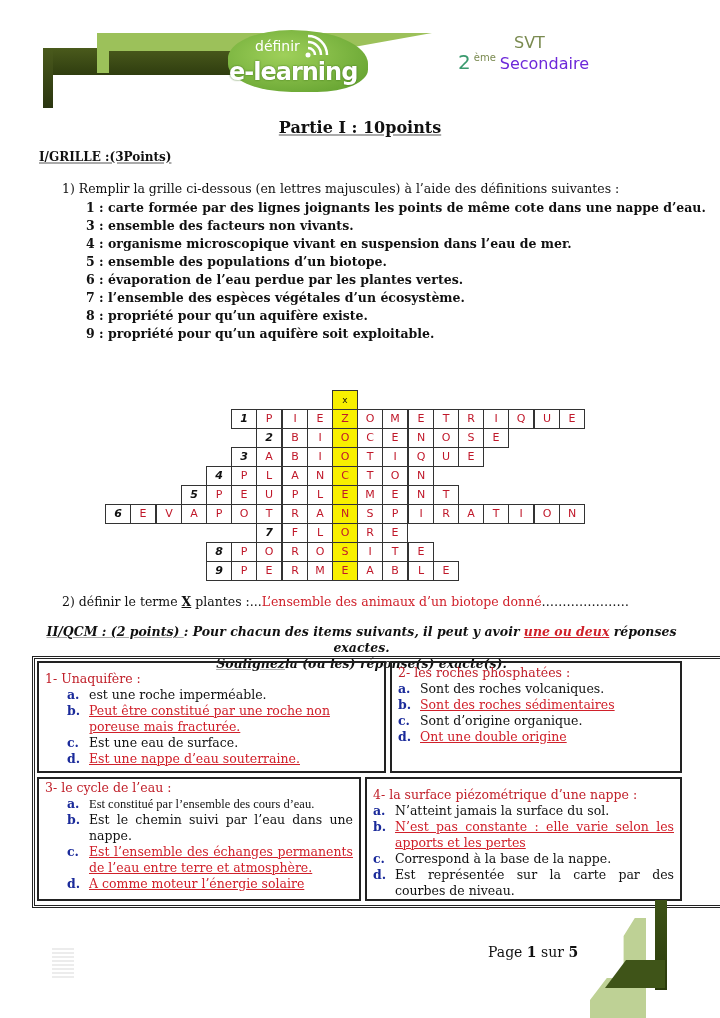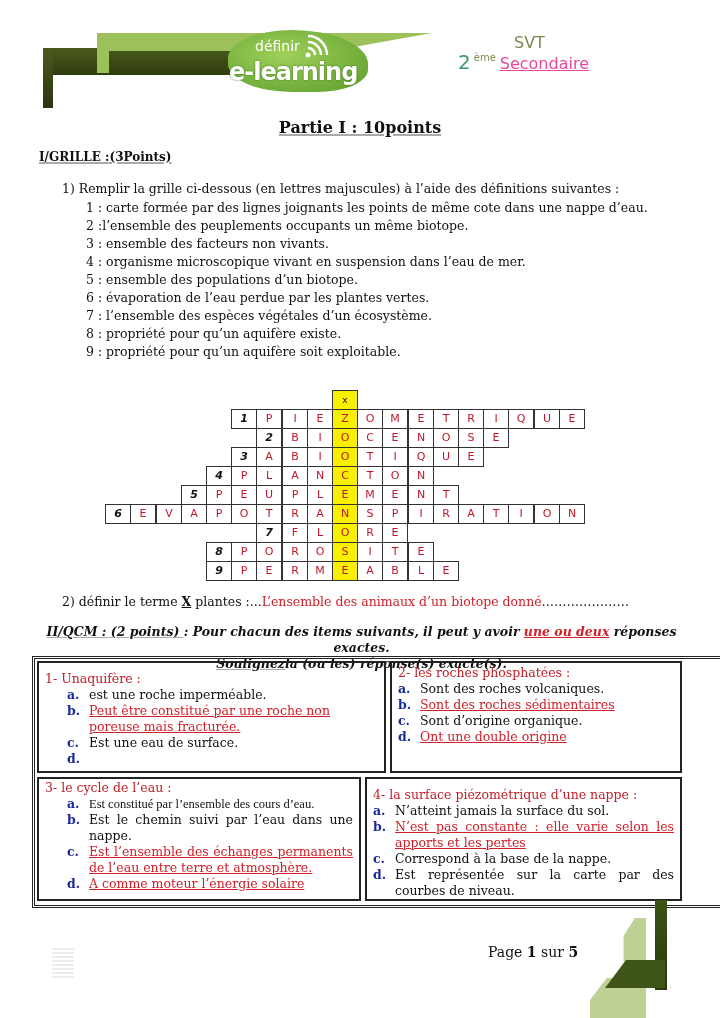--- a/index.html
+++ b/index.html
@@ -10,27 +10,27 @@
   .logo-band-light{position:absolute;left:97px;top:33px;width:335px;height:18px;background:#9cc15a;clip-path:polygon(0 0,100% 0,70% 100%,0 100%);}
   .logo-band-light2{position:absolute;left:97px;top:33px;width:12px;height:40px;background:#9cc15a;}
   .logo-oval{position:absolute;left:228px;top:30px;width:140px;height:62px;border-radius:50% 60% 40% 50%;background:radial-gradient(ellipse at 40% 40%,#9fd05a,#5c9c2a);}
   .logo-text{position:absolute;left:229px;top:58px;font-family:"DejaVu Sans",sans-serif;font-weight:bold;font-size:24px;color:#fff;letter-spacing:-1px;text-shadow:0 0 2px #3b6e16;}
   .logo-arabic{position:absolute;left:255px;top:38px;font-size:14px;color:#fff;font-family:"DejaVu Sans",sans-serif;}
   .wifi-icon{position:absolute;left:300px;top:33px;width:40px;height:26px;}
   .svt{position:absolute;left:514px;top:33px;font-family:"DejaVu Sans",sans-serif;font-size:16px;color:#7a8a50;}
   .grade{position:absolute;left:458px;top:50px;font-family:"DejaVu Sans",sans-serif;}
   .grade .num{font-size:20px;color:#3a9a6e;}
   .grade sup{font-size:10px;color:#7a8a50;vertical-align:top;position:relative;top:2px;margin:0 4px 0 3px;}
-  .grade .sec{font-size:16px;color:#ec4899;text-decoration:underline;}
+  .grade .sec{font-size:16px;color:#6d28d9;}
   
   .title{position:absolute;left:0;width:720px;top:118px;text-align:center;font-size:16px;font-weight:bold;}
   .title span{text-decoration:underline;text-decoration-color:#aaa;text-decoration-thickness:2px;}
   .sec-head{position:absolute;left:39px;top:150px;font-size:12px;font-weight:bold;text-decoration:underline;text-decoration-color:#aaa;text-decoration-thickness:2px;}
   .q1{position:absolute;left:62px;top:181px;font-size:12.5px;}
-  .defs{position:absolute;left:86px;top:199px;font-size:12.5px;line-height:18px;}
+  .defs{position:absolute;left:86px;top:199px;font-size:12.5px;line-height:18px;font-weight:bold;}
   .defs div{white-space:nowrap;}
   
   .cell{position:absolute;width:24px;height:18px;border:1px solid #333;box-sizing:content-box;background:#fff;text-align:center;line-height:18px;font-family:"DejaVu Sans",sans-serif;font-size:11px;color:#c0182a;}
   .cell.num{color:#111;font-style:italic;font-weight:bold;}
   .cell.key{background:#f8f000;}
   .cell.xh{background:#f8f000;color:#111;font-size:9px;}
   .q2{position:absolute;left:62px;top:594px;font-size:12.5px;white-space:nowrap;}
   .q2 .x{font-weight:bold;text-decoration:underline;}
   .q2 .ans{color:#d0202a;}
   .qcm-head{position:absolute;left:39px;top:624px;width:645px;font-size:12.5px;font-style:italic;font-weight:bold;line-height:16px;text-align:center;}
@@ -75,21 +75,20 @@
 <div class="grade">
   <span class="num">2</span><sup>ème</sup><span class="sec">Secondaire</span>
 </div>
 
 <div class="title"><span>Partie I : 10points</span></div>
 
 <div class="sec-head">I/GRILLE :(3Points)</div>
 <div class="q1">1)  Remplir la grille ci-dessous (en lettres majuscules) à l’aide des définitions suivantes :</div>
 <div class="defs" id="defs">
     <div>1 : carte formée par des lignes joignants les points de même cote dans une nappe d’eau.</div>
-    <div>2 :l’ensemble des peuplements occupants un même biotope.</div>
     <div>3 : ensemble des facteurs non vivants.</div>
     <div>4 : organisme microscopique vivant en suspension dans l’eau de mer.</div>
     <div>5 : ensemble des populations d’un biotope.</div>
     <div>6 : évaporation de l’eau perdue par les plantes vertes.</div>
     <div>7 : l’ensemble des espèces végétales d’un écosystème.</div>
     <div>8 : propriété pour qu’un aquifère existe.</div>
     <div>9 : propriété pour qu’un aquifère soit exploitable.</div>
   </div>
 
 <div id="grid">
@@ -213,20 +212,21 @@
       <div class="opt">
         <span class="l">b.</span>
         <span class="right" style="flex: 1 1 0%;">Peut être constitué par une roche non poreuse mais fracturée.</span>
       </div>
       <div class="opt">
         <span class="l">c.</span>
         <span style="flex: 1 1 0%;">Est une eau de surface.</span>
       </div>
       <div class="opt">
         <span class="l">d.</span>
+        <span class="right" style="flex: 1 1 0%;">Est une nappe d’eau souterraine.</span>
       </div>
     </div>
   <div class="box" id="qb1" style="left:355px;top:2px;width:292px;height:112px;padding-top:2px;">
       <div class="qt">2- les roches phosphatées :</div>
       <div class="opt">
         <span class="l">a.</span>
         <span style="flex: 1 1 0%;">Sont des roches volcaniques.</span>
       </div>
       <div class="opt">
         <span class="l">b.</span>

